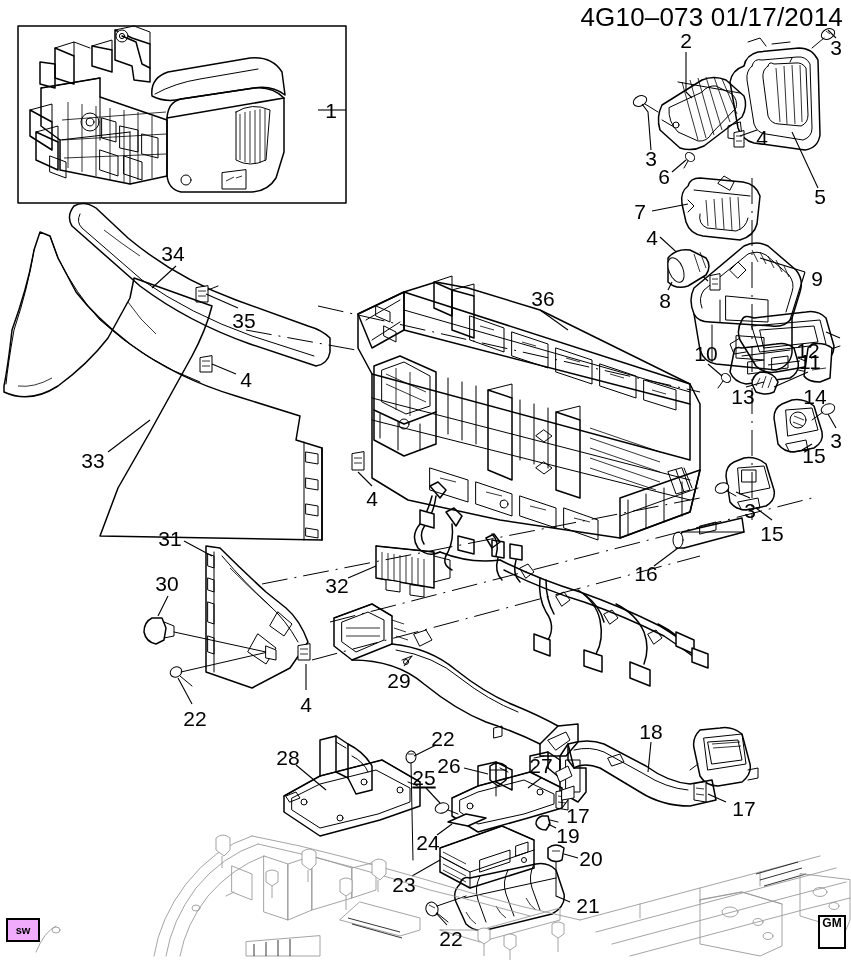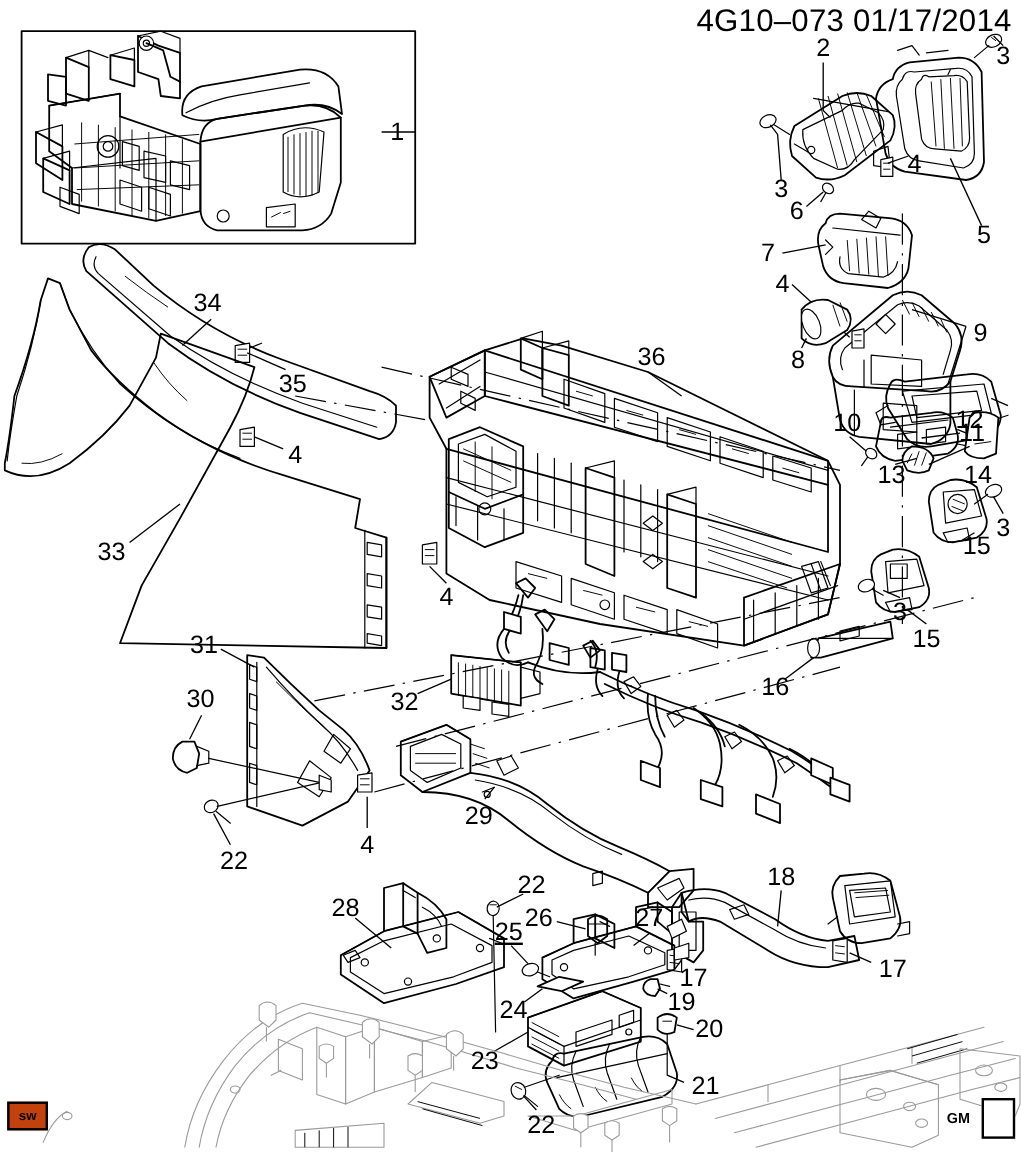--- a/index.html
+++ b/index.html
@@ -10,25 +10,25 @@
   #svgroot{position:absolute;left:0;top:0;width:851px;height:960px;}
 
   .hdr{position:absolute;top:2px;right:8px;font-size:26px;letter-spacing:.2px;
        white-space:nowrap;font-family:"Liberation Sans",sans-serif;}
 
   .callout{position:absolute;font-size:21px;line-height:21px;font-weight:400;
            font-family:"Liberation Sans",sans-serif;color:#000;
            transform:translate(-50%,-50%);white-space:nowrap;}
 
   .swbadge{position:absolute;left:6px;top:918px;width:30px;height:20px;
-           border:2px solid #000;background:#c2410c;display:flex;align-items:center;
+           border:2px solid #000;background:#f0abfc;display:flex;align-items:center;
            justify-content:center;font-size:11px;font-weight:bold;}
   .gmbadge{position:absolute;left:818px;top:915px;width:24px;height:30px;
-           border:2px solid #000;background:#fff;display:flex;flex-direction:row;
-           align-items:center;justify-content:center;padding:0;gap:23px;}
+           border:2px solid #000;background:#fff;display:flex;flex-direction:column;
+           align-items:center;padding:0;gap:23px;}
   .gmbadge .gm{font-size:12px;font-weight:bold;line-height:12px;}
   .gmbadge .bar{width:16px;height:2px;background:#000;margin:1px 0;}
   .gmbadge .sub{font-size:5px;font-weight:bold;background:#000;color:#fff;
                 padding:0 2px;line-height:6px;}
 </style>
 </head>
 <body>
 
 <div id="sheet">
 

